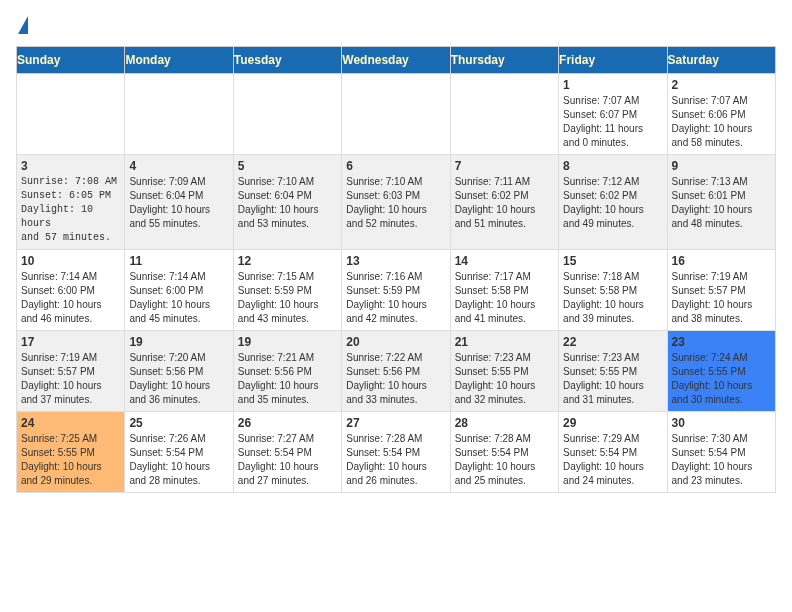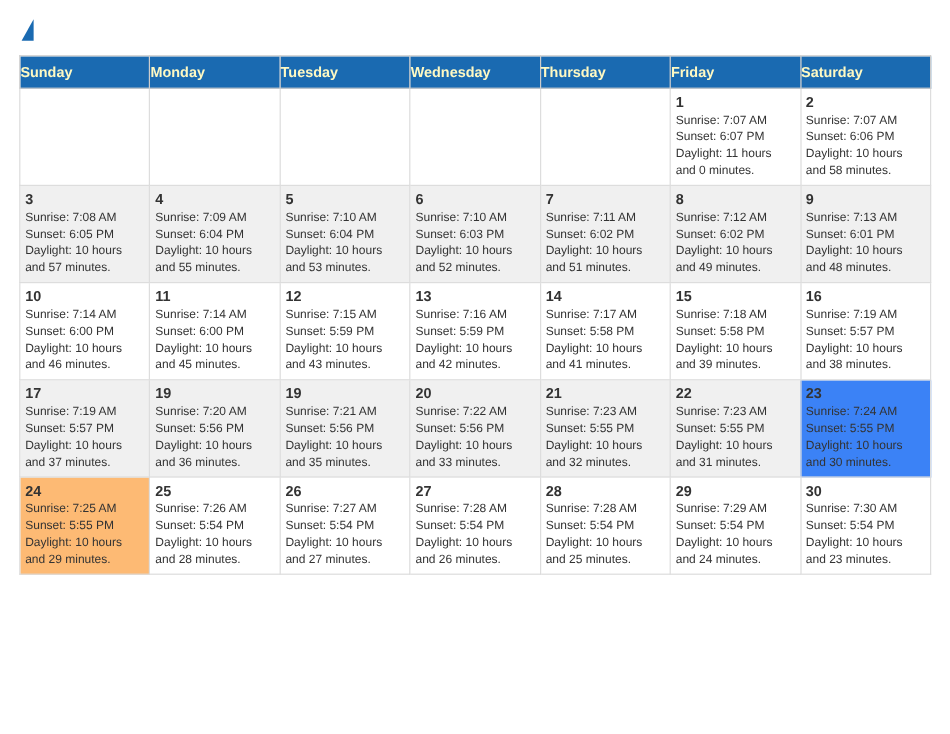--- a/index.html
+++ b/index.html
@@ -138,21 +138,21 @@
           <span class="day-num">2</span>
           <div class="day-info" style="white-space: pre-line;">Sunrise: 7:07 AM
 Sunset: 6:06 PM
 Daylight: 10 hours
 and 58 minutes.</div>
         </td>
       </tr>
       <tr>
         <td style="background: rgb(240, 240, 240);">
           <span class="day-num">3</span>
-          <div class="day-info" style="white-space: pre-line;">Sunrise: 7:08 AM
+          <div class="day-info" style="white-space: pre-line; font-family: Liberation Mono, monospace;">Sunrise: 7:08 AM
 Sunset: 6:05 PM
 Daylight: 10 hours
 and 57 minutes.</div>
         </td>
         <td style="background: rgb(240, 240, 240);">
           <span class="day-num">4</span>
           <div class="day-info" style="white-space: pre-line;">Sunrise: 7:09 AM
 Sunset: 6:04 PM
 Daylight: 10 hours
 and 55 minutes.</div>

